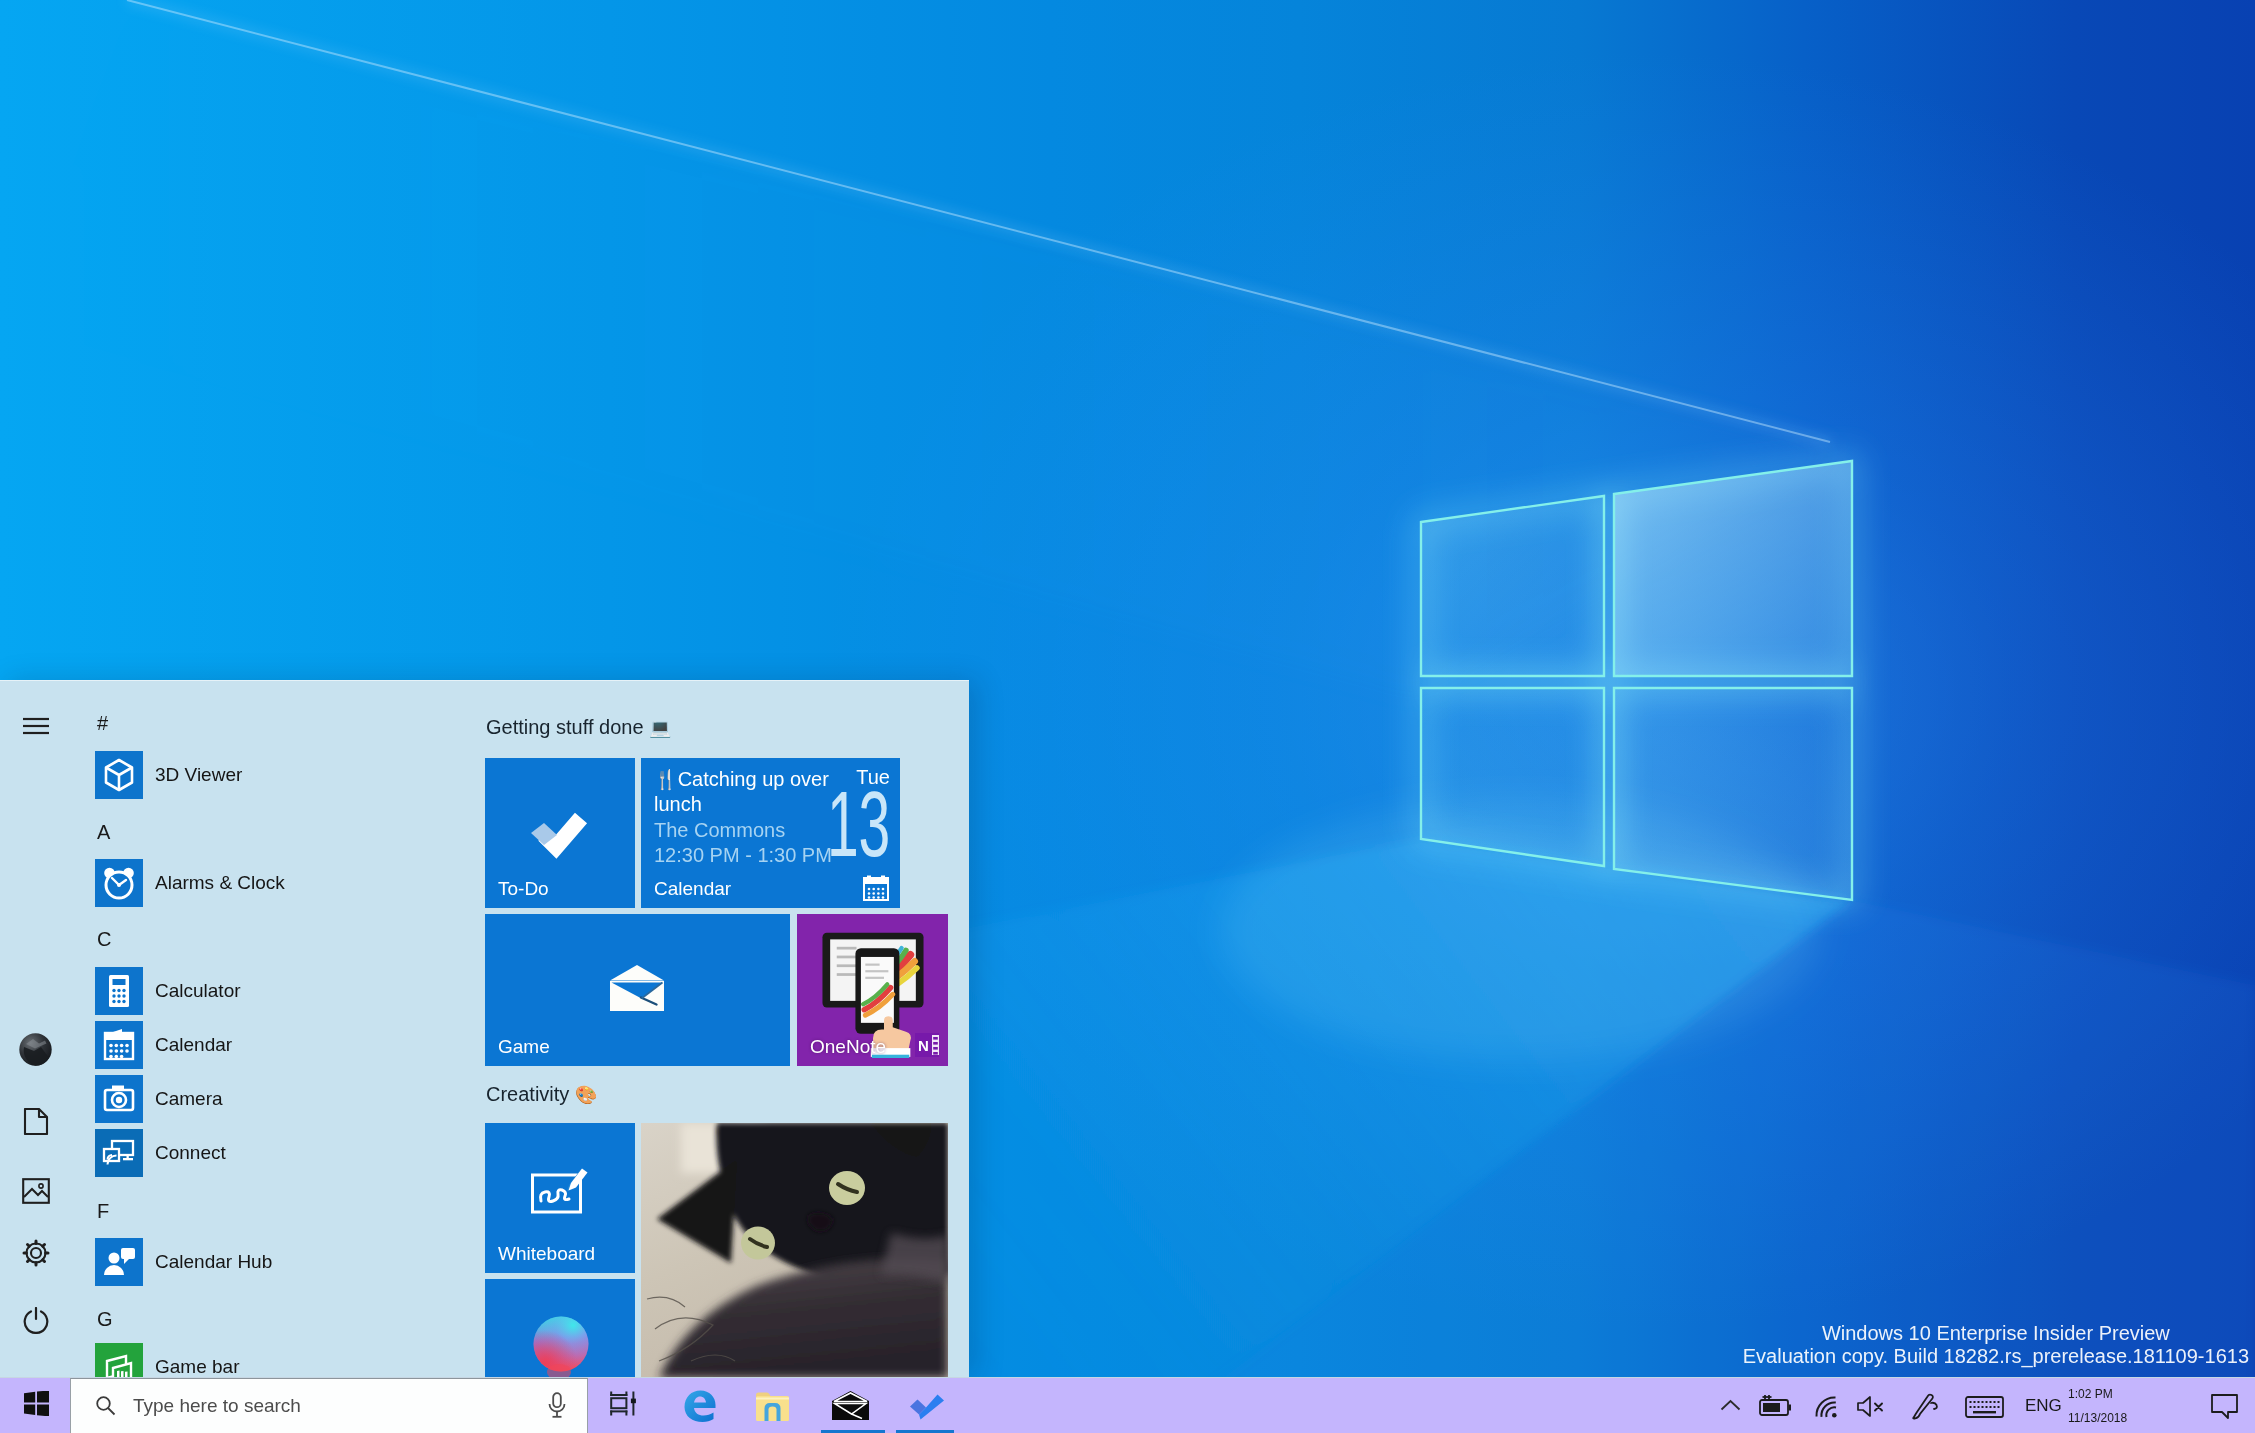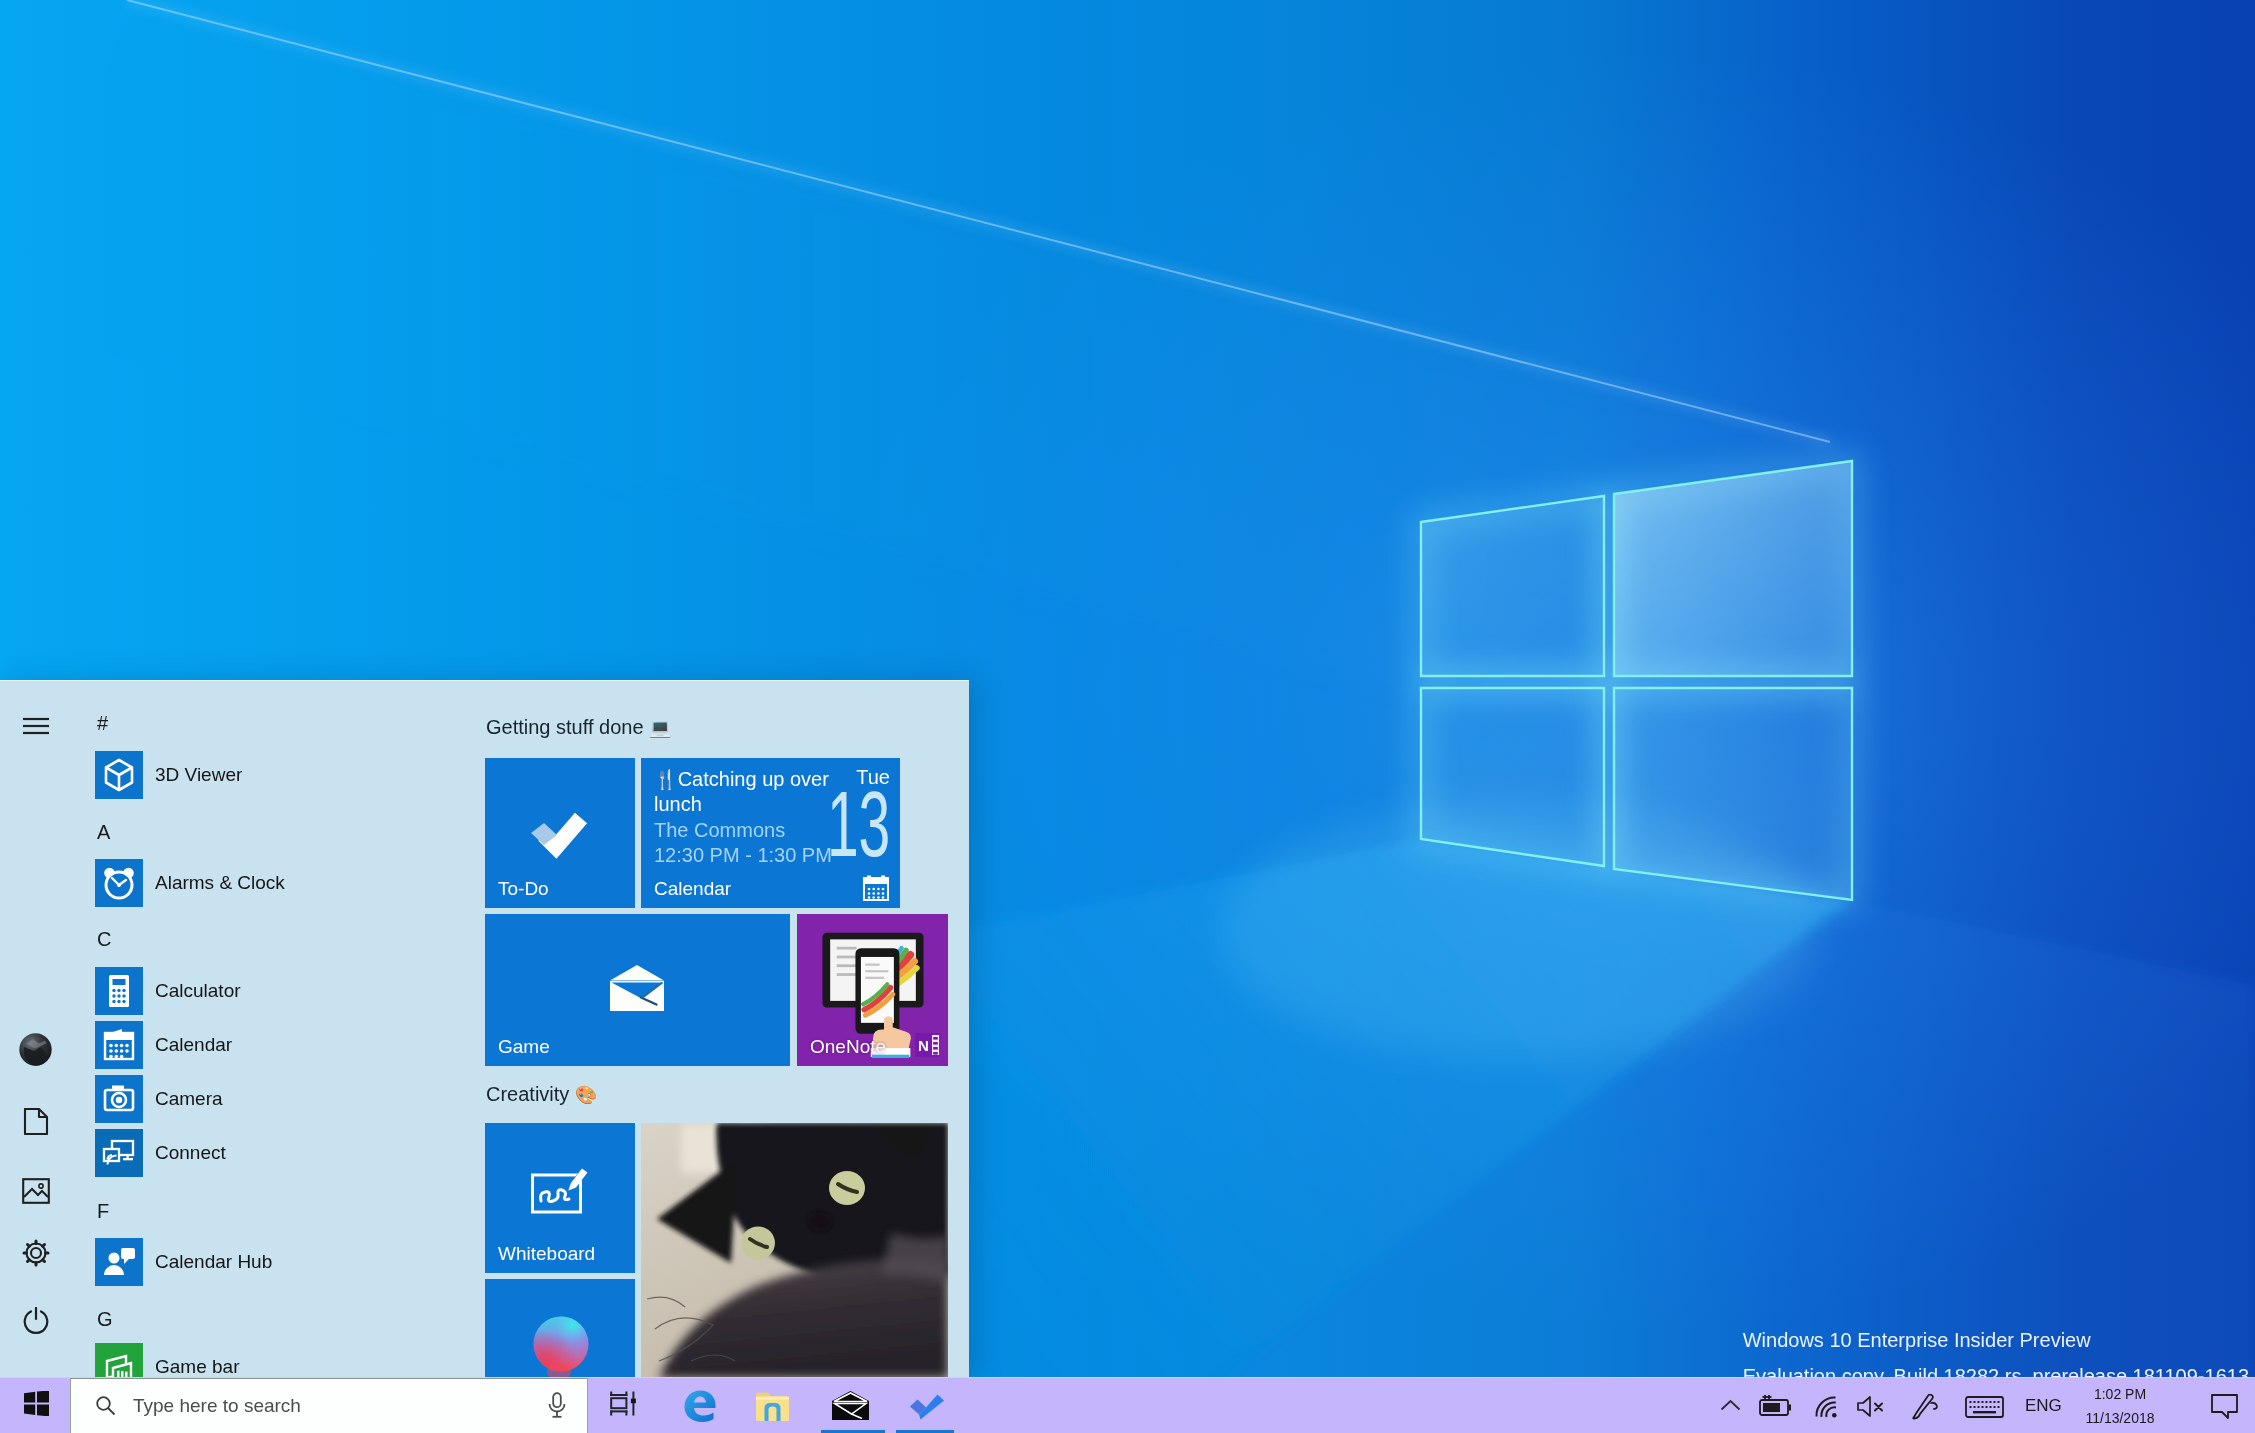--- a/index.html
+++ b/index.html
@@ -2,21 +2,21 @@
 <html><head>
 <meta charset="utf-8">
 <style>
   * { margin:0; padding:0; box-sizing:border-box; }
   html,body { width:2255px; height:1433px; overflow:hidden; font-family:"Liberation Sans", sans-serif; }
   #stage { position:absolute; left:0; top:0; width:2255px; height:1433px; background:#0f7ccd; }
   .abs { position:absolute; }
   
   #wall { position:absolute; left:0; top:0; }
   
-  #eval { position:absolute; right:6px; top:1322px; text-align:left; color:rgba(255,255,255,0.92); font-size:20px; line-height:36px;margin-left:36px; }
+  #eval { position:absolute; right:6px; top:1322px; text-align:center; color:rgba(255,255,255,0.92); font-size:20px; line-height:23px;margin-left:36px; }
   
   #menu { position:absolute; left:0; top:680px; width:969px; height:697px; background:#c8e2ef; border-top:1px solid rgba(255,255,255,0.55); box-shadow: 8px 0 26px rgba(0,30,60,0.18); }
   .letter { position:absolute; left:97px; color:#1a1a1a; font-size:20px; }
   .applabel { position:absolute; left:155px; color:#151515; font-size:19px; }
   .aicon { position:absolute; left:95px; width:48px; height:48px; }
   .section { position:absolute; color:#18242e; font-size:20px; }
   .tile { position:absolute; background:#0b76d3; }
   .tlabel { position:absolute; left:13px; bottom:8px; color:#fff; font-size:19px; }
   
   #bar { position:absolute; left:0; top:1377px; width:2255px; height:56px; background:#c4b5fd; border-top:1px solid #c6d6e3; }
@@ -543,18 +543,18 @@
           <rect x="12.5" y="10" width="2" height="2"></rect>
           <rect x="16.5" y="10" width="2" height="2"></rect>
           <rect x="20.5" y="10" width="2" height="2"></rect>
           <rect x="24.5" y="10" width="2" height="2"></rect>
           <rect x="28.5" y="10" width="2" height="2"></rect>
           <rect x="32.5" y="10" width="2" height="2"></rect>
         <rect x="8" y="15" width="23" height="2.4"></rect>
       </g>
     </svg>
     <div class="tray" style="left:2025px;top:18px;font-size:17px">ENG</div>
-    <div class="tray" style="left:2068px;top:4px;width:104px;text-align:center;font-size:14px;line-height:24px">1:02 PM<br>11/13/2018</div>
+    <div class="tray" style="left:2068px;top:4px;width:104px;text-align:left;font-size:12px;line-height:24px">1:02 PM<br>11/13/2018</div>
     <svg class="abs" style="left:2210px;top:15px" width="29" height="27" viewBox="0 0 29 27">
       <path d="M2 2 L27 2 L27 19 L18 19 L18 25 L12 19 L2 19 Z" fill="none" stroke="#1c1c1c" stroke-width="1.8" stroke-linejoin="round"></path>
     </svg>
   </div>
 </div>
 
 </body></html>

